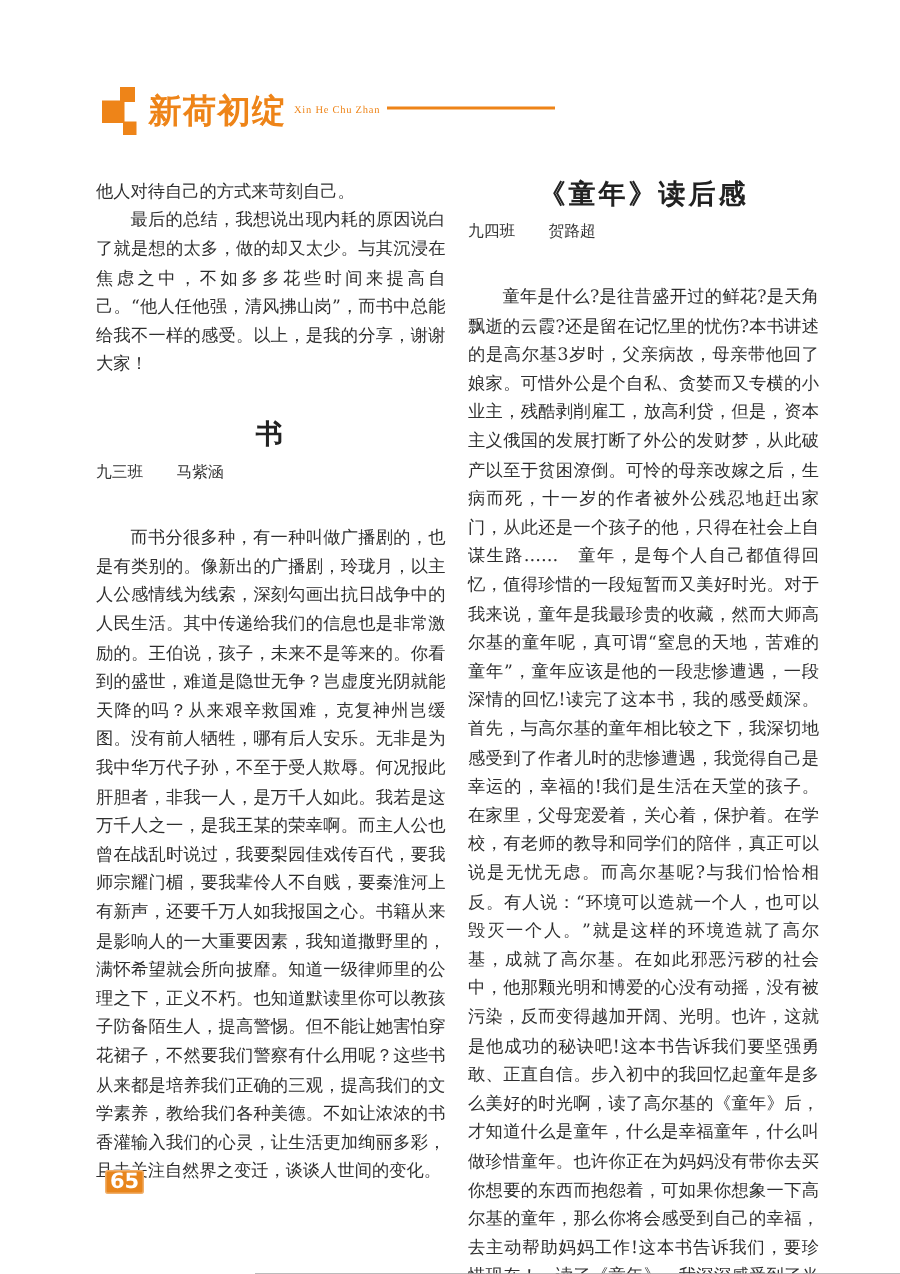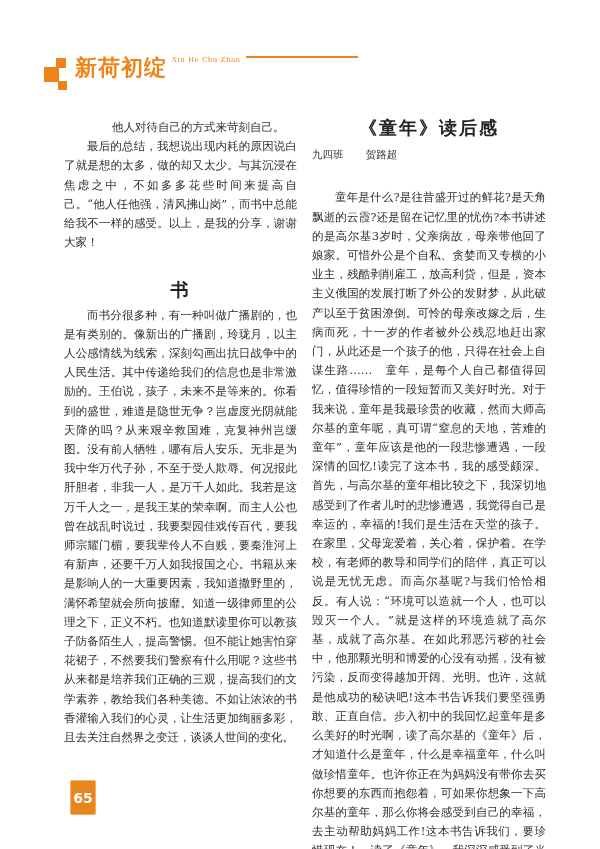--- a/index.html
+++ b/index.html
@@ -7,21 +7,21 @@
     position:relative;
     width:600px; height:849px;
     margin:0 auto;
     background:#ffffff;
     overflow:hidden;
     font-family:"DejaVu Serif","Liberation Serif",serif;
     color:#2e2e2e;
   }
 
   
-  .header { position:absolute; left:44px; top:56px; display:flex; align-items:flex-start; }
+  .header { position:absolute; left:68px; top:56px; display:flex; align-items:center;font-family:Liberation Serif, serif; }
   .logo-mark { display:block; margin-right:5px; }
   .logo-title {
     font-size:22px; font-weight:bold; color:#ee8418; line-height:1;
     letter-spacing:1px;
   }
   .logo-subtitle {
     font-size:7px; color:#ee8418; margin-left:5px; margin-bottom:2px;
     letter-spacing:0.5px; white-space:nowrap;
   }
   .header-rule { width:112px; height:2px; background:#ee8418; margin-left:5px; margin-bottom:4px; }
@@ -29,40 +29,40 @@
   
   .col {
     position:absolute; top:118px;
     font-size:11.5px; line-height:19.2px;
     text-align:justify;
   }
   .col-left  { left:64px;  width:233px; }
   .col-right { left:312px; width:234px; }
 
   .body-text { margin:0; text-indent:2em; }
-  .body-text.no-indent { text-indent:0;margin-left:48px; }
+  .body-text.no-indent { text-indent:0; }
 
   .article-title {
     margin:28px 0 6px 0;
     text-align:center; text-indent:0;
     font-size:18px; font-weight:bold; color:#222;
     letter-spacing:2px;
   }
-  .col-right .article-title { margin-top:2px; font-size:18px;font-family:Liberation Mono, monospace; }
+  .col-right .article-title { margin-top:2px; font-size:18px; }
   .byline {
     margin:0 0 24px 0;
     text-align:left; text-indent:0;
     font-size:10.5px; color:#333;
   }
   .byline .byline-author { margin-left:1.8em; }
 
   
   .page-badge {
     position:absolute; left:70px; top:780px;
-    width:26px; height:35px;
+    width:26px; height:16px;
     background:#e8851c; border-radius:2px;
     color:#ffffff; font-size:14px; font-weight:bold;
     display:flex; align-items:center; justify-content:center;
     box-shadow: inset 0 0 0 1px rgba(255,255,255,0.35);
     font-family:"DejaVu Sans","Liberation Sans",sans-serif;
   }
 </style>
 </head>
 <body>
 
@@ -77,20 +77,24 @@
     <span class="logo-title">新荷初绽</span>
     <span class="logo-subtitle">Xin He Chu Zhan</span>
     <span class="header-rule"></span>
   </header>
 
   <section class="col col-left">
     <p class="body-text no-indent">他人对待自己的方式来苛刻自己。</p>
     <p class="body-text">最后的总结，我想说出现内耗的原因说白了就是想的太多，做的却又太少。与其沉浸在焦虑之中，不如多多花些时间来提高自己。“他人任他强，清风拂山岗”，而书中总能给我不一样的感受。以上，是我的分享，谢谢大家！</p>
 
     <h2 class="article-title">书</h2>
+    <p class="byline">
+      <span class="byline-class">九三班</span>
+      <span class="byline-author">马紫涵</span>
+    </p>
 
     <p class="body-text">而书分很多种，有一种叫做广播剧的，也是有类别的。像新出的广播剧，玲珑月，以主人公感情线为线索，深刻勾画出抗日战争中的人民生活。其中传递给我们的信息也是非常激励的。王伯说，孩子，未来不是等来的。你看到的盛世，难道是隐世无争？岂虚度光阴就能天降的吗？从来艰辛救国难，克复神州岂缓图。没有前人牺牲，哪有后人安乐。无非是为我中华万代子孙，不至于受人欺辱。何况报此肝胆者，非我一人，是万千人如此。我若是这万千人之一，是我王某的荣幸啊。而主人公也曾在战乱时说过，我要梨园佳戏传百代，要我师宗耀门楣，要我辈伶人不自贱，要秦淮河上有新声，还要千万人如我报国之心。书籍从来是影响人的一大重要因素，我知道撒野里的，满怀希望就会所向披靡。知道一级律师里的公理之下，正义不朽。也知道默读里你可以教孩子防备陌生人，提高警惕。但不能让她害怕穿花裙子，不然要我们警察有什么用呢？这些书从来都是培养我们正确的三观，提高我们的文学素养，教给我们各种美德。不如让浓浓的书香灌输入我们的心灵，让生活更加绚丽多彩，且去关注自然界之变迁，谈谈人世间的变化。</p>
   </section>
 
   <section class="col col-right">
     <h2 class="article-title">《童年》读后感</h2>
     <p class="byline">
       <span class="byline-class">九四班</span>
       <span class="byline-author">贺路超</span>
     </p>

